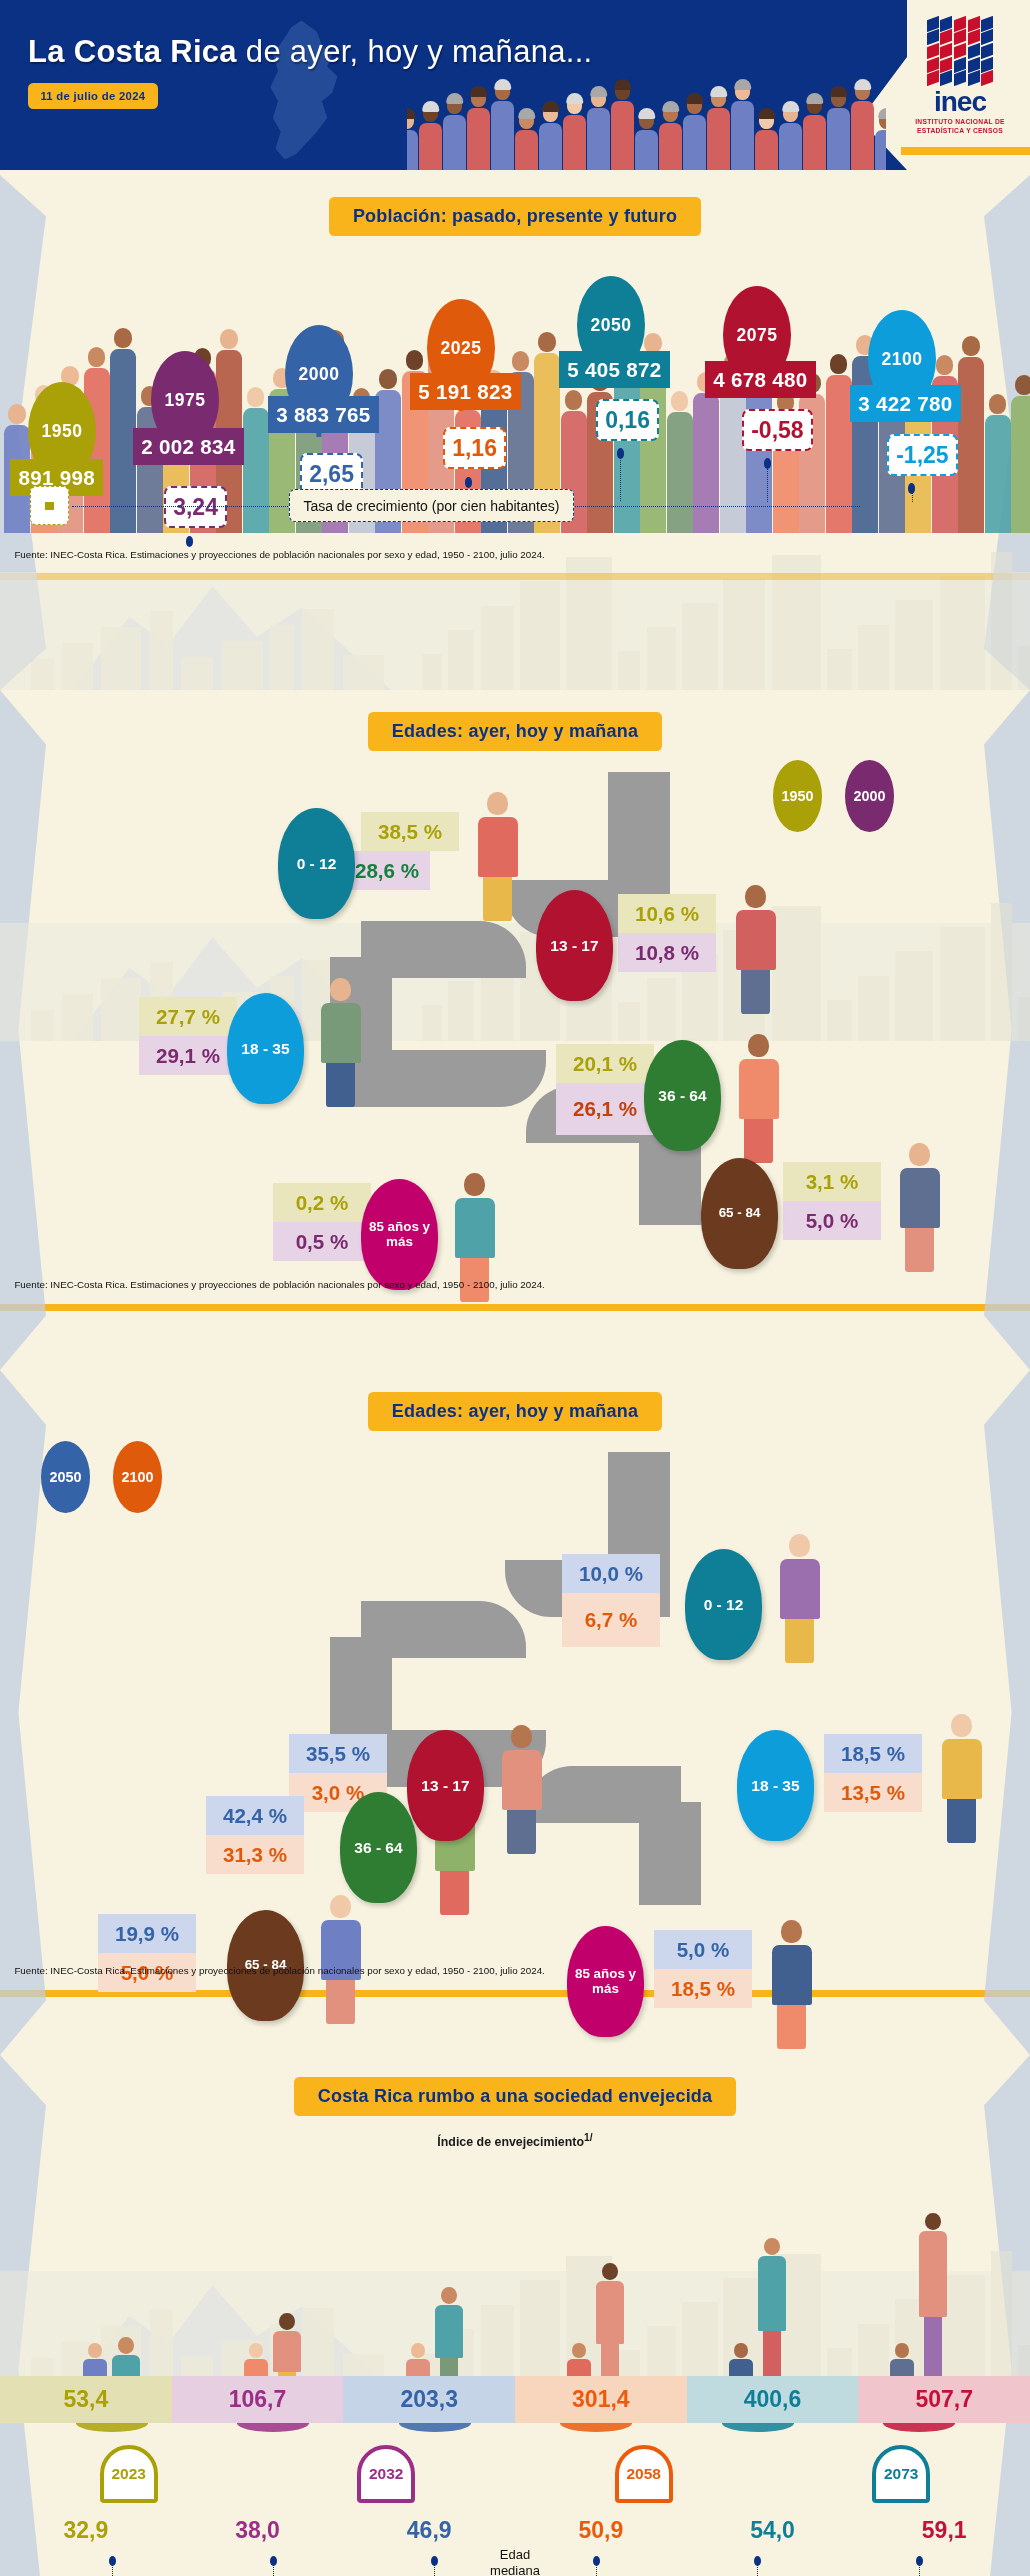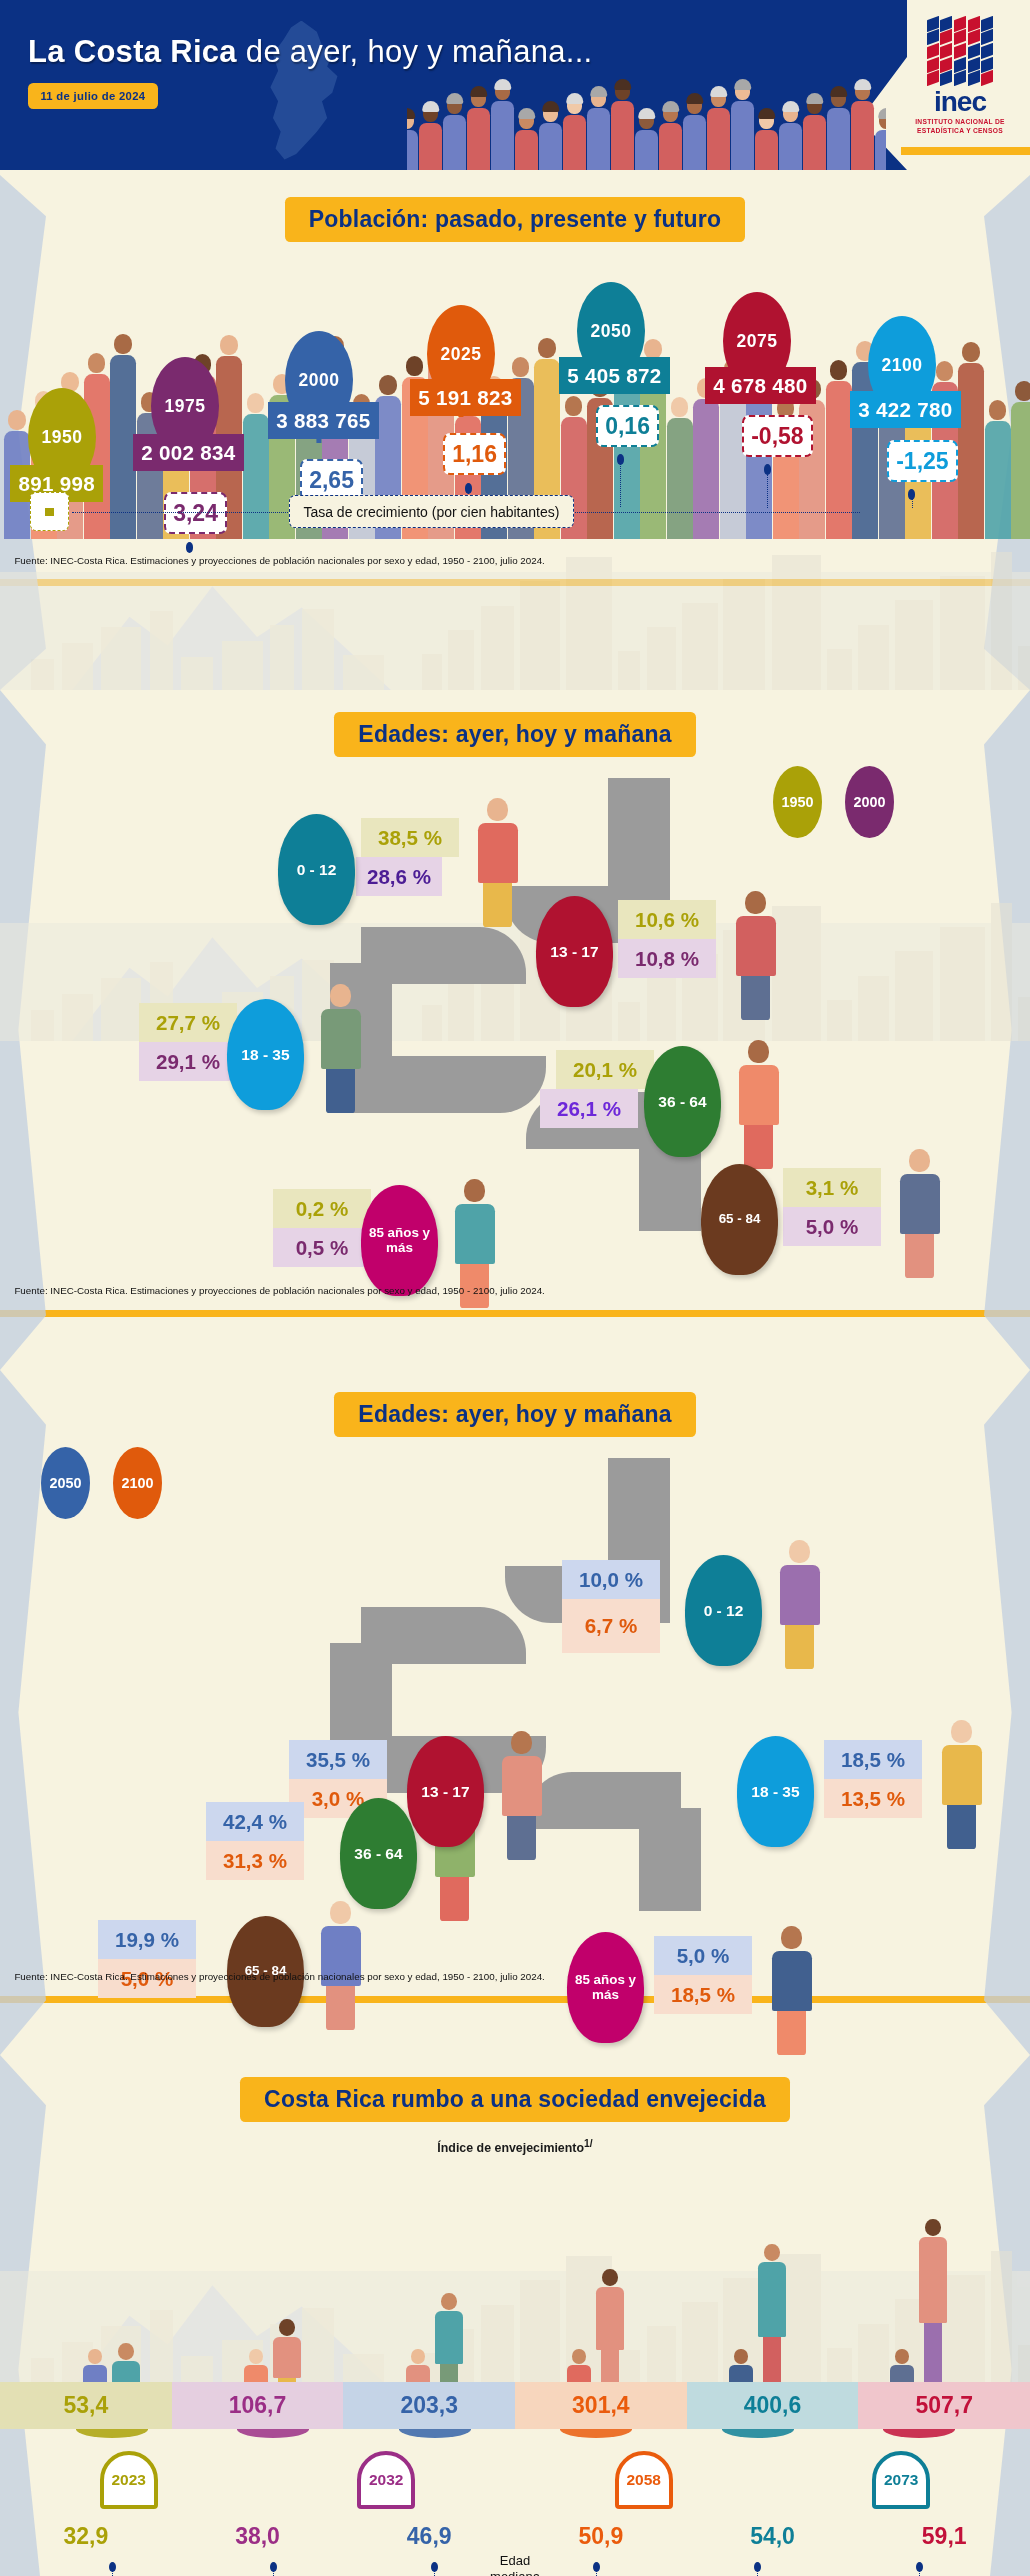--- a/index.html
+++ b/index.html
@@ -94,21 +94,21 @@
   }
 
   
   .section { position: relative; width: 1030px; background: #f7f3e0; overflow: hidden; }
   .sect-title-wrap { text-align: center; padding-top: 21.6px; position: relative; z-index: 20; }
   .sect-title {
     display: inline-block;
     background: #f9b41b;
     color: #0b3184;
     font-weight: 700;
-    font-size: 23px;
+    font-size: 18px;
     padding: 9.3px 24px;
     border-radius: 5.2px;
     letter-spacing: 0.2px;
   }
   .sect-sub {
     text-align: center; font-size: 12.4px; font-weight: 700; color: #1a1a1a;
     margin-top: 15.5px; position: relative; z-index: 20;
   }
   .source {
     font-size: 9.8px; color: #111; padding: 8.2px 14.4px 13.4px;
@@ -690,21 +690,21 @@
         <div class="road" style="left: 505px; top: 129px; width: 165px; height: 57px; border-radius: 0px 0px 0px 46px;"></div>
         <div class="road" style="left: 361px; top: 170px; width: 165px; height: 57px; border-radius: 0px 46px 0px 0px;"></div>
         <div class="road" style="left: 330px; top: 206px; width: 62px; height: 113px;"></div>
         <div class="road" style="left: 330px; top: 299px; width: 216px; height: 57px; border-radius: 0px 0px 46px;"></div>
         <div class="road" style="left: 526px; top: 335px; width: 155px; height: 57px; border-radius: 46px 0px 0px;"></div>
         <div class="road" style="left: 639px; top: 371px; width: 62px; height: 103px;"></div>
         <div class="yearpill" style="left: 773px; top: 9.3px; background: rgb(170, 161, 8);">1950</div>
         <div class="yearpill" style="left: 845px; top: 9.3px; background: rgb(122, 42, 110);">2000</div>
         <div class="bubble" style="left: 278px; top: 57px; width: 77px; height: 111px; background: rgb(14, 127, 151); font-size: 15.5px; box-shadow: rgba(0, 0, 0, 0.2) 2.1px 3.1px 5.2px;">0 - 12</div>
         <div class="pctbox" style="left: 361px; top: 61px; width: 98px; height: 39px; background: rgb(233, 230, 190); color: rgb(170, 161, 8);">38,5 %</div>
-        <div class="pctbox" style="left: 356px; top: 100px; width: 86px; height: 39px; background: rgb(230, 211, 230); color: #4c1d95;">28,6 %</div>
+        <div class="pctbox" style="left: 344px; top: 100px; width: 86px; height: 39px; background: rgb(230, 211, 230); color: #15803d;">28,6 %</div>
         <div class="figure" style="left: 474px; top: 41px; width: 47px;">
           <div class="fg-head" style="width: 20.6px; height: 23px; background: rgb(232, 180, 143);"></div>
           <div class="fg-body" style="width: 40px; height: 60px; background: rgb(224, 106, 94);"></div>
           <div class="fg-legs" style="height: 44px; background: rgb(232, 184, 75);"></div>
         </div>
         <div class="bubble" style="left: 536px; top: 139px; width: 77px; height: 111px; background: rgb(176, 18, 48); font-size: 15.5px; box-shadow: rgba(0, 0, 0, 0.2) 2.1px 3.1px 5.2px;">13 - 17</div>
         <div class="pctbox" style="left: 618px; top: 143px; width: 98px; height: 39px; background: rgb(233, 230, 190); color: rgb(170, 161, 8);">10,6 %</div>
         <div class="pctbox" style="left: 618px; top: 182px; width: 98px; height: 39px; background: rgb(230, 211, 230); color: rgb(122, 42, 110);">10,8 %</div>
         <div class="figure" style="left: 732px; top: 134px; width: 47px;">
           <div class="fg-head" style="width: 20.6px; height: 23px; background: rgb(168, 106, 69);"></div>
@@ -714,21 +714,21 @@
         <div class="bubble" style="left: 227px; top: 242px; width: 77px; height: 111px; background: rgb(14, 157, 219); font-size: 15.5px; box-shadow: rgba(0, 0, 0, 0.2) 2.1px 3.1px 5.2px;">18 - 35</div>
         <div class="pctbox" style="left: 139px; top: 246px; width: 98px; height: 39px; background: rgb(233, 230, 190); color: rgb(170, 161, 8);">27,7 %</div>
         <div class="pctbox" style="left: 139px; top: 285px; width: 98px; height: 39px; background: rgb(230, 211, 230); color: rgb(122, 42, 110);">29,1 %</div>
         <div class="figure" style="left: 317px; top: 227px; width: 47px;">
           <div class="fg-head" style="width: 20.6px; height: 23px; background: rgb(232, 180, 143);"></div>
           <div class="fg-body" style="width: 40px; height: 60px; background: rgb(120, 154, 120);"></div>
           <div class="fg-legs" style="height: 44px; background: rgb(65, 96, 143);"></div>
         </div>
         <div class="bubble" style="left: 644px; top: 289px; width: 77px; height: 111px; background: rgb(46, 125, 50); font-size: 15.5px; box-shadow: rgba(0, 0, 0, 0.2) 2.1px 3.1px 5.2px;">36 - 64</div>
         <div class="pctbox" style="left: 556px; top: 293px; width: 98px; height: 39px; background: rgb(233, 230, 190); color: rgb(170, 161, 8);">20,1 %</div>
-        <div class="pctbox" style="left: 540px; top: 332px; width: 98px; height: 39px; background: rgb(230, 211, 230); color: #6d28d9;">26,1 %</div>
+        <div class="pctbox" style="left: 556px; top: 332px; width: 98px; height: 52px; background: rgb(230, 211, 230); color: #c2410c;">26,1 %</div>
         <div class="figure" style="left: 735px; top: 283px; width: 47px;">
           <div class="fg-head" style="width: 20.6px; height: 23px; background: rgb(168, 106, 69);"></div>
           <div class="fg-body" style="width: 40px; height: 60px; background: rgb(239, 138, 106);"></div>
           <div class="fg-legs" style="height: 44px; background: rgb(224, 106, 94);"></div>
         </div>
         <div class="bubble" style="left: 701px; top: 407px; width: 77px; height: 111px; background: rgb(107, 58, 31); font-size: 13.4px; box-shadow: rgba(0, 0, 0, 0.2) 2.1px 3.1px 5.2px;">65 - 84</div>
         <div class="pctbox" style="left: 783px; top: 411px; width: 98px; height: 39px; background: rgb(233, 230, 190); color: rgb(170, 161, 8);">3,1 %</div>
         <div class="pctbox" style="left: 783px; top: 450px; width: 98px; height: 39px; background: rgb(230, 211, 230); color: rgb(122, 42, 110);">5,0 %</div>
         <div class="figure" style="left: 896px; top: 392px; width: 47px;">
           <div class="fg-head" style="width: 20.6px; height: 23px; background: rgb(232, 180, 143);"></div>

